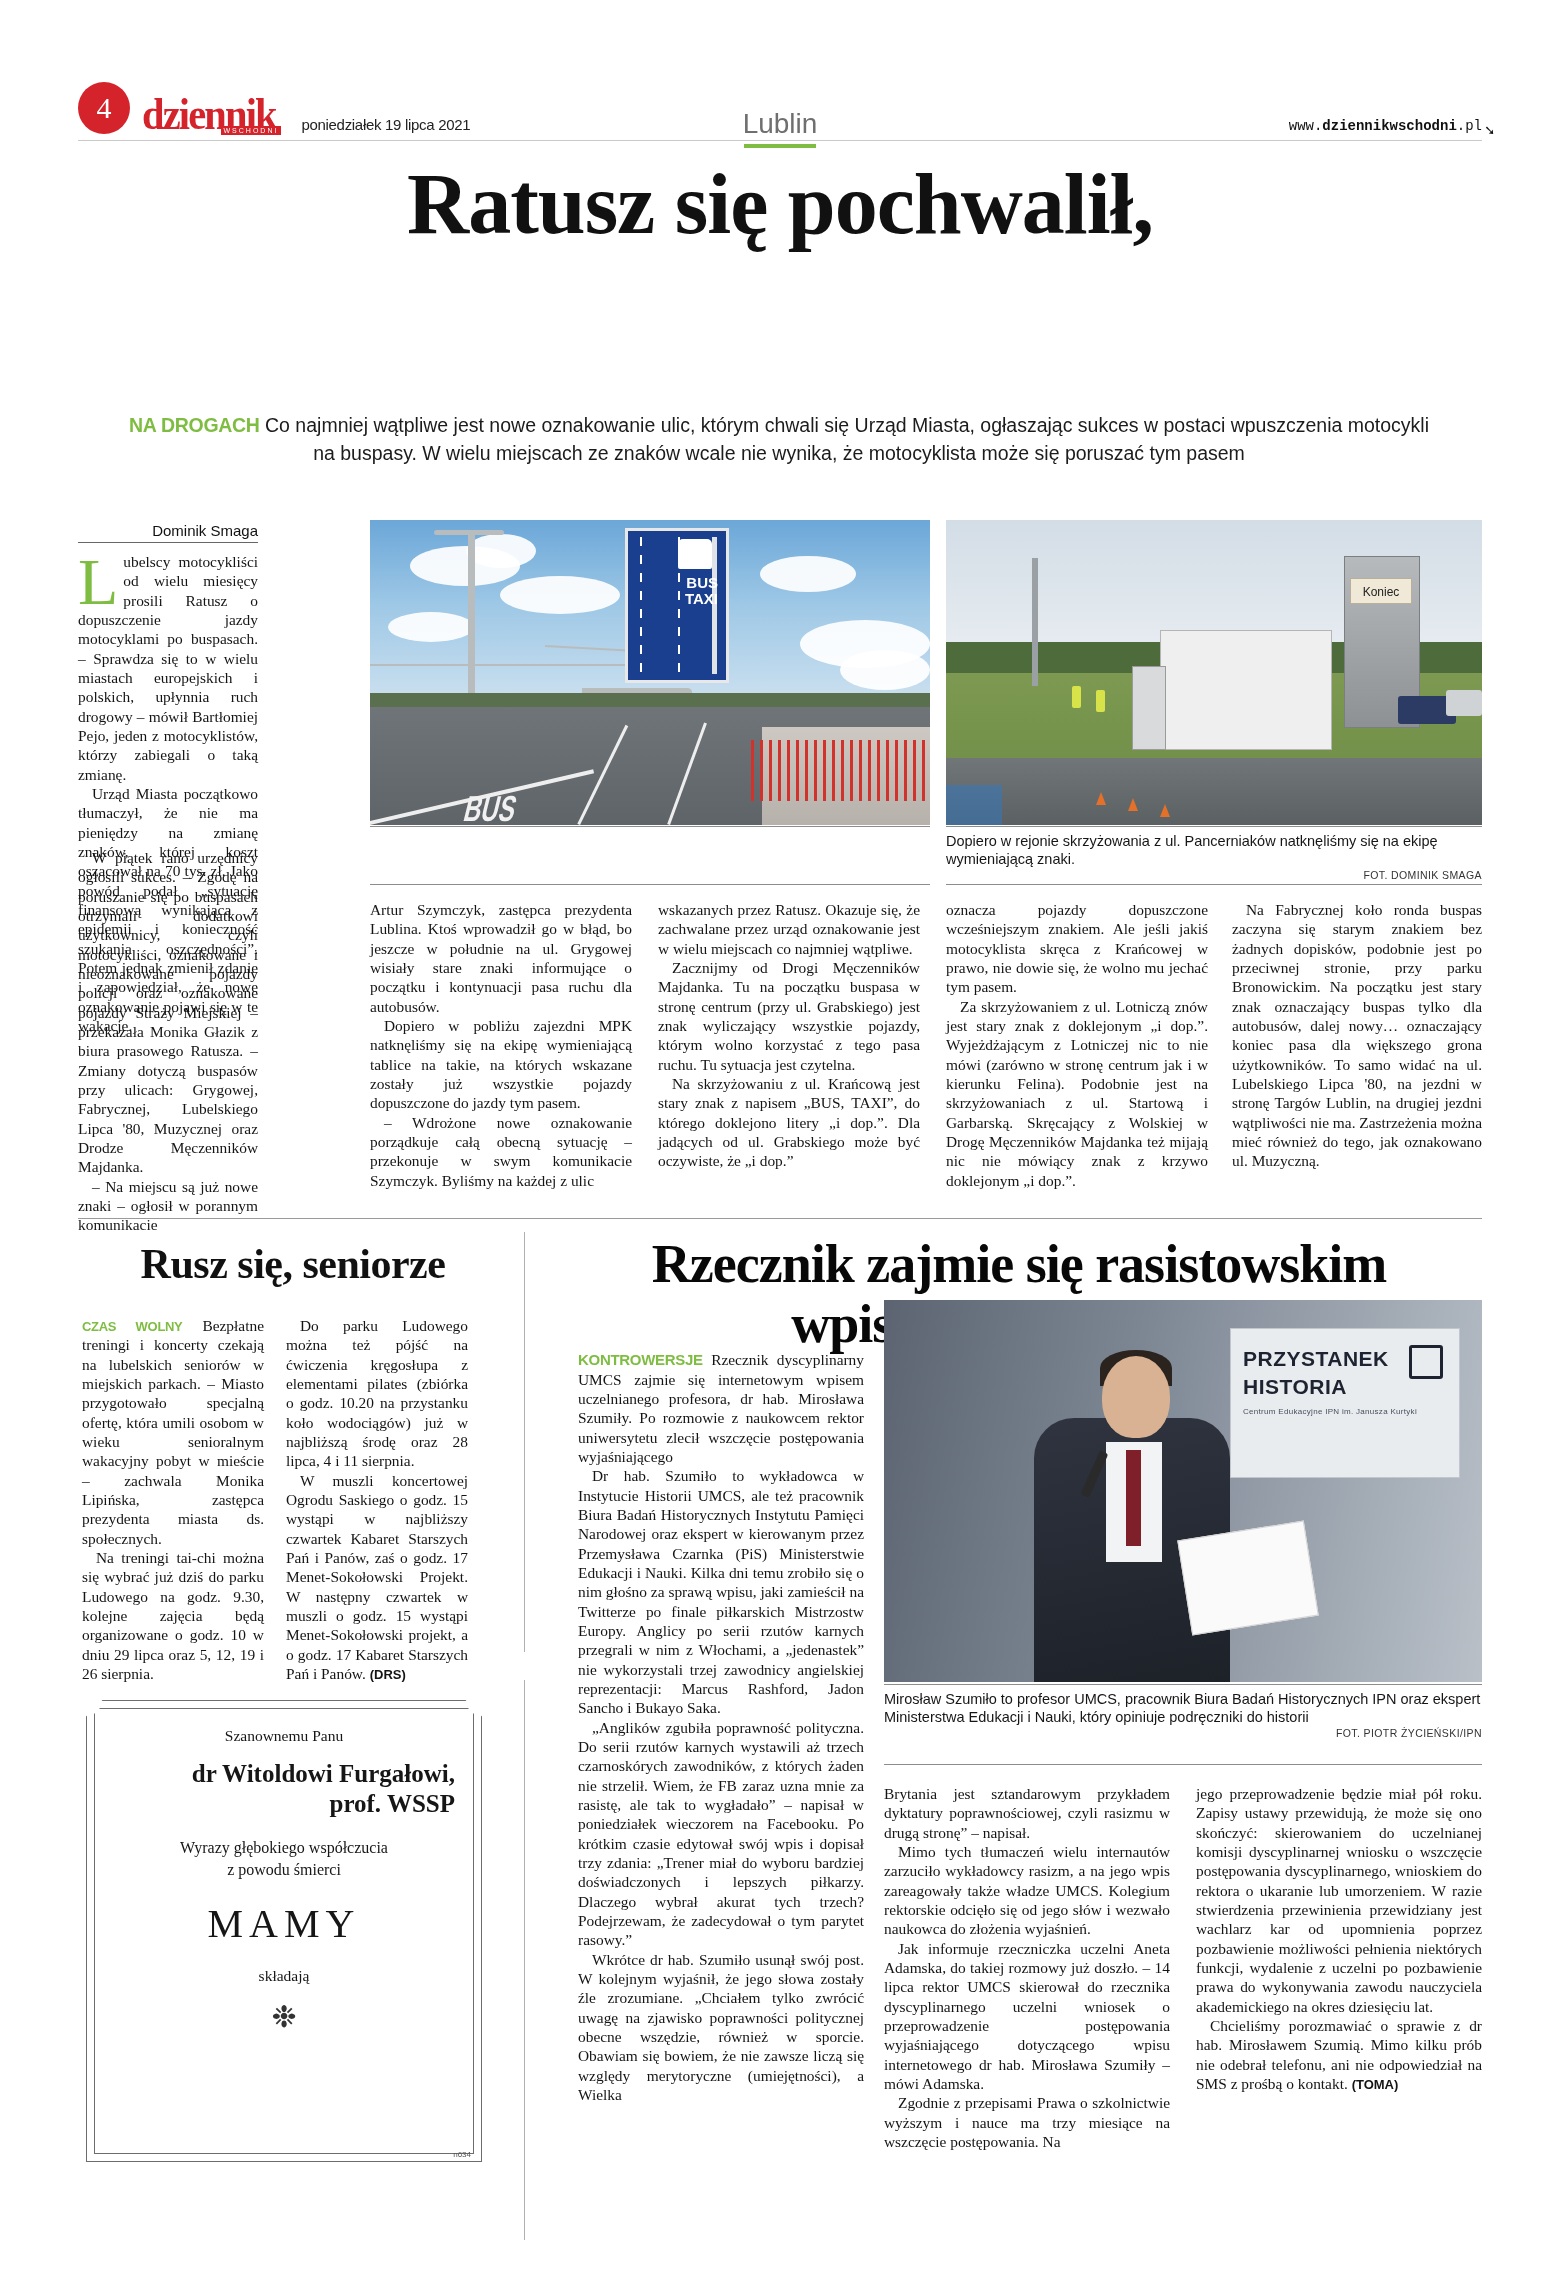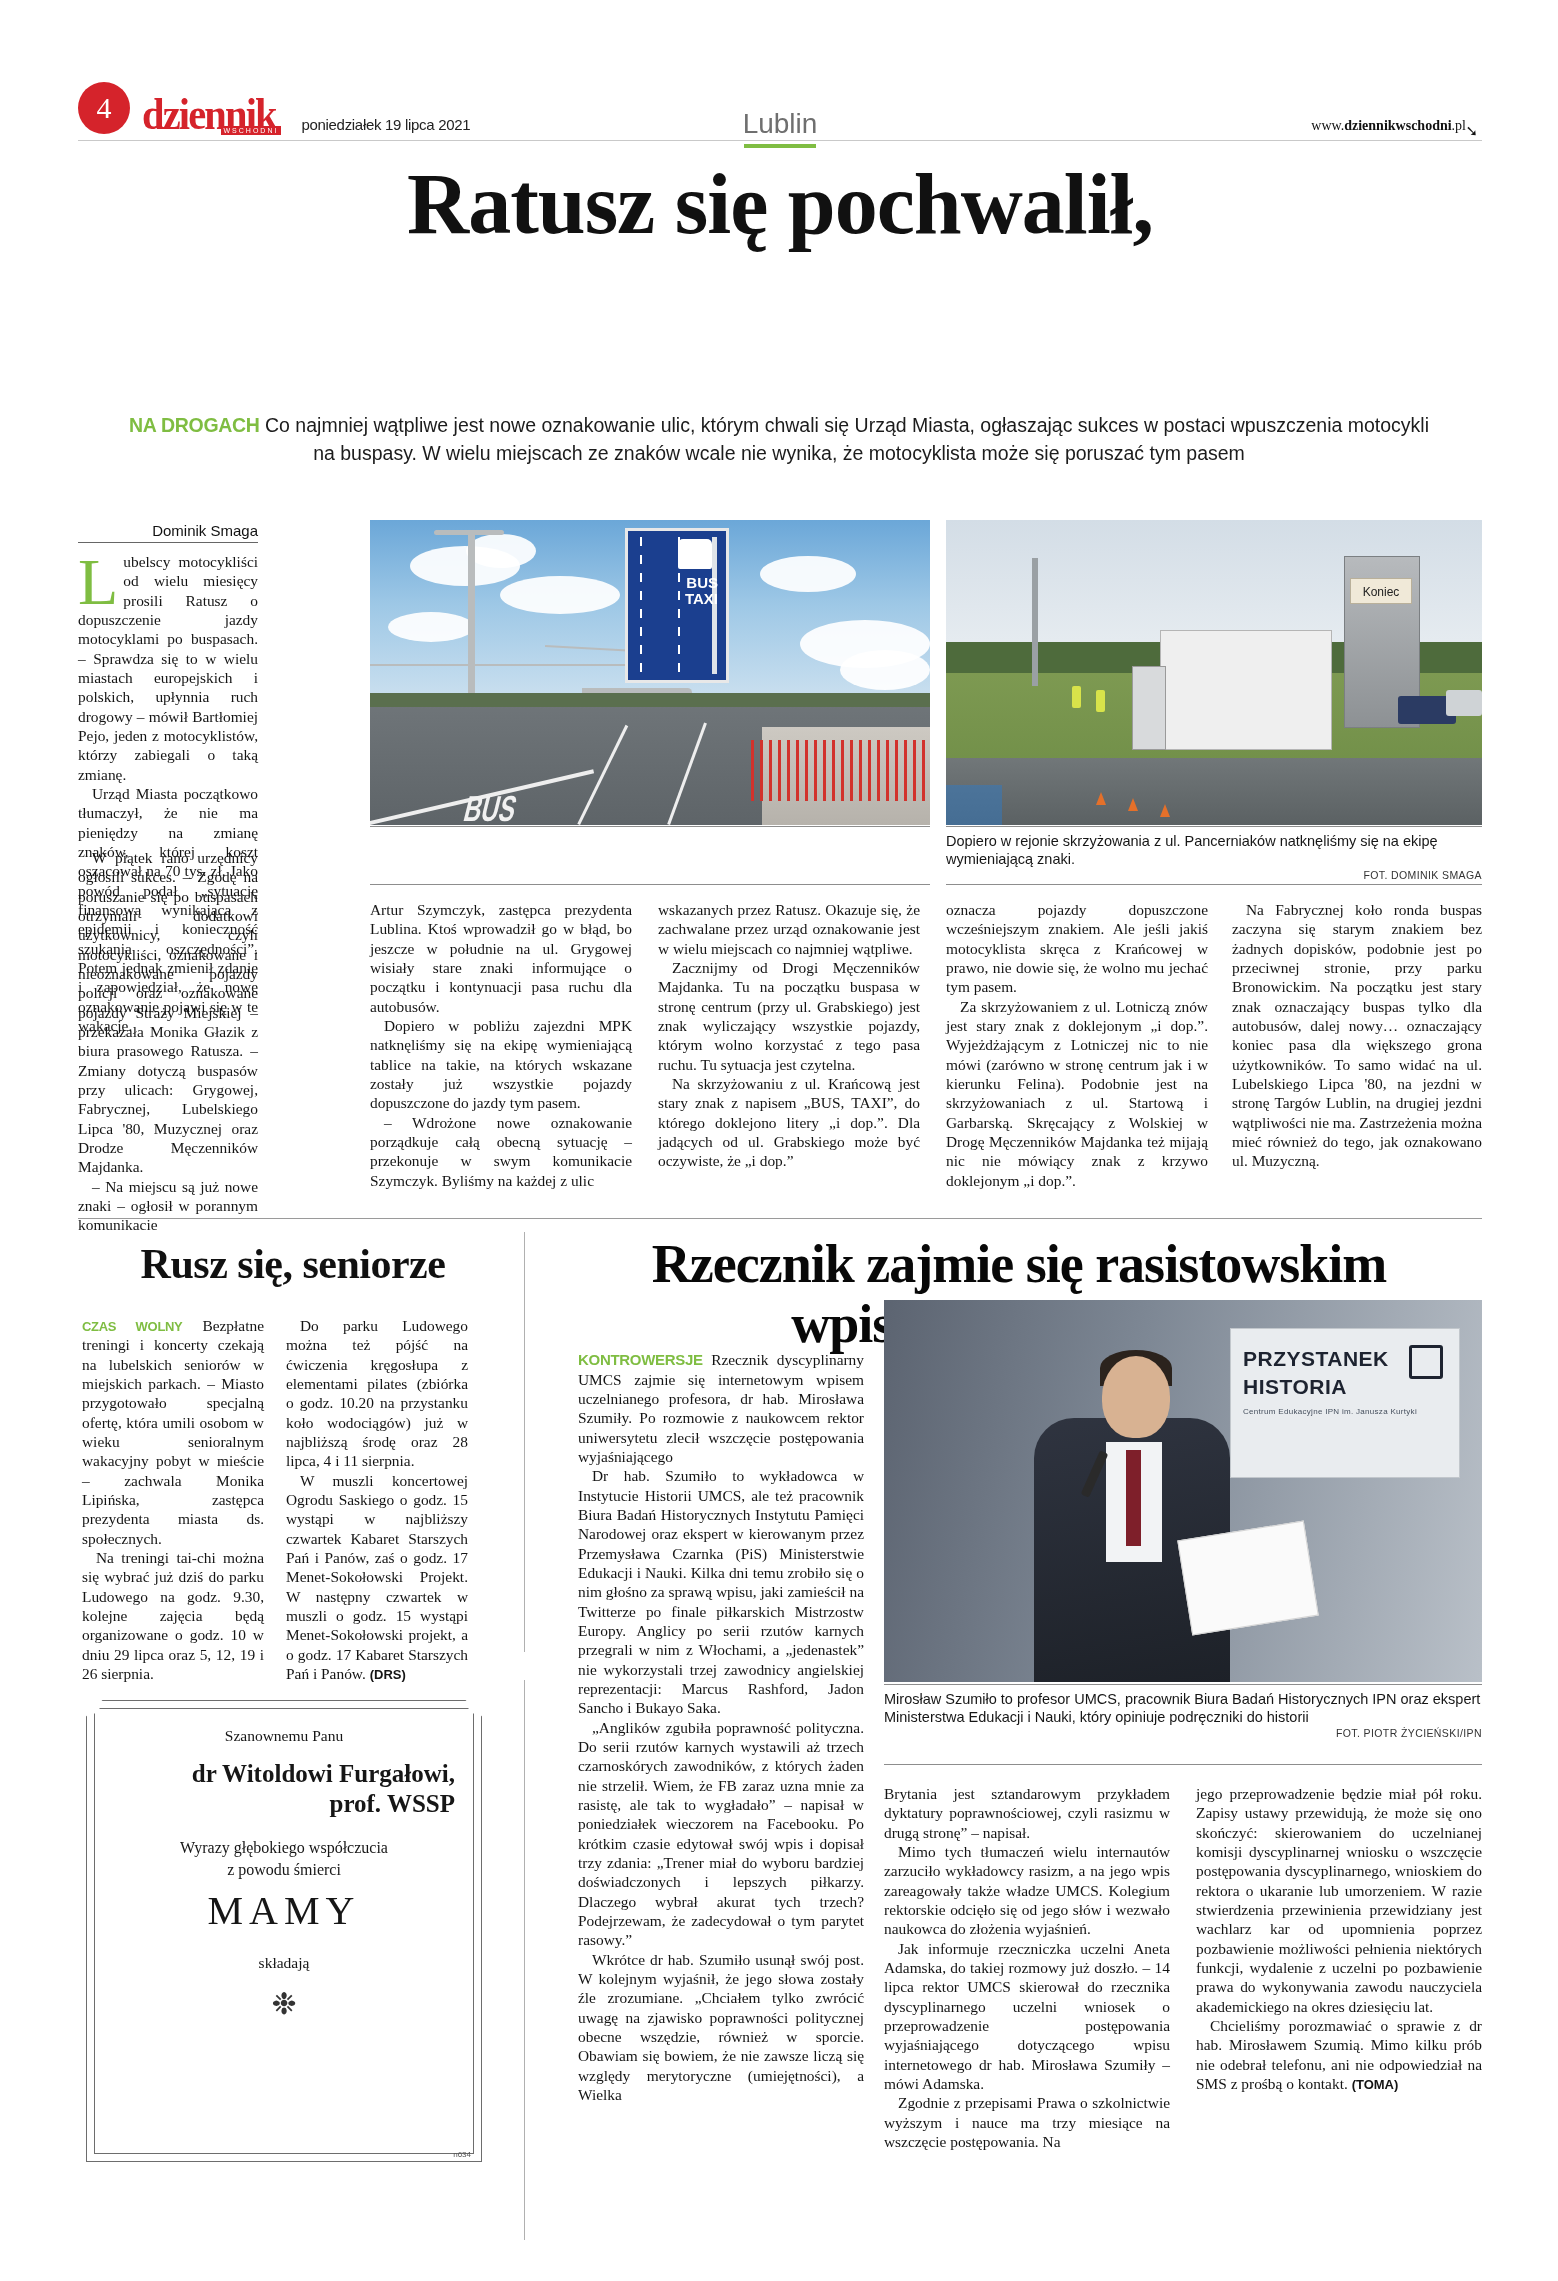--- a/index.html
+++ b/index.html
@@ -46,22 +46,22 @@
   .section-title {
     position: absolute; left: 50%; transform: translateX(-50%); bottom: -4px;
     font-family: "Liberation Sans", sans-serif;
     font-size: 28px; color: #6f6f6f; font-weight: 300; letter-spacing: 0px;
   }
   .section-underline {
     position: absolute; left: 50%; transform: translateX(-50%); bottom: -12px;
     width: 72px; height: 4px; background: #7fbd42;
   }
   .masthead-url {
-    position: absolute; right: 16px; bottom: 2px;
-    font-family: Liberation Serif, serif; font-size: 14px; color: #111;
+    position: absolute; right: 0px; bottom: 2px;
+    font-family: Liberation Mono, monospace; font-size: 14px; color: #111;
   }
   .masthead-url b { font-weight: bold; }
   .cursor-glyph {
     position: absolute; right: -12px; bottom: -6px; font-size: 15px; color: #111;
   }
   .rule-top {
     position: absolute; left: 78px; top: 140px; width: 1404px;
     border-bottom: 1px solid #c9c9c9;
   }
 
@@ -192,21 +192,21 @@
   .obit-corner {
     position:absolute; width:22px; height:22px; background:#fff;
   }
   .obit-content {
     position:absolute; left:26px; right:26px; top:26px;
     text-align:center; font-family:"Liberation Serif",serif; color:#161616;
   }
   .obit-line1 { font-size:15.5px; }
   .obit-name { font-size:25px; font-weight:bold; line-height:1.2; margin-top:14px;text-align:right; }
   .obit-sym { font-size:16px; line-height:1.35; margin-top:18px; }
-  .obit-mamy { font-size:40px; letter-spacing:6px; margin-top:7px; }
+  .obit-mamy { font-size:40px; letter-spacing:6px; margin-top:20px; }
   .obit-skl { font-size:15.5px; margin-top:20px; }
   .obit-from { font-size:16px; line-height:1.4; margin-top:10px; }
   .obit-flower { margin-top:14px; font-size:30px; color:#333; }
   .obit-code {
     position:absolute; right:10px; bottom:2px;
     font-family:"Liberation Sans",sans-serif; font-size:8px; color:#555;
   }
 
   
   #photo3 { left:884px; top:1300px; width:598px; height:382px; background:#3a3f4a; }

